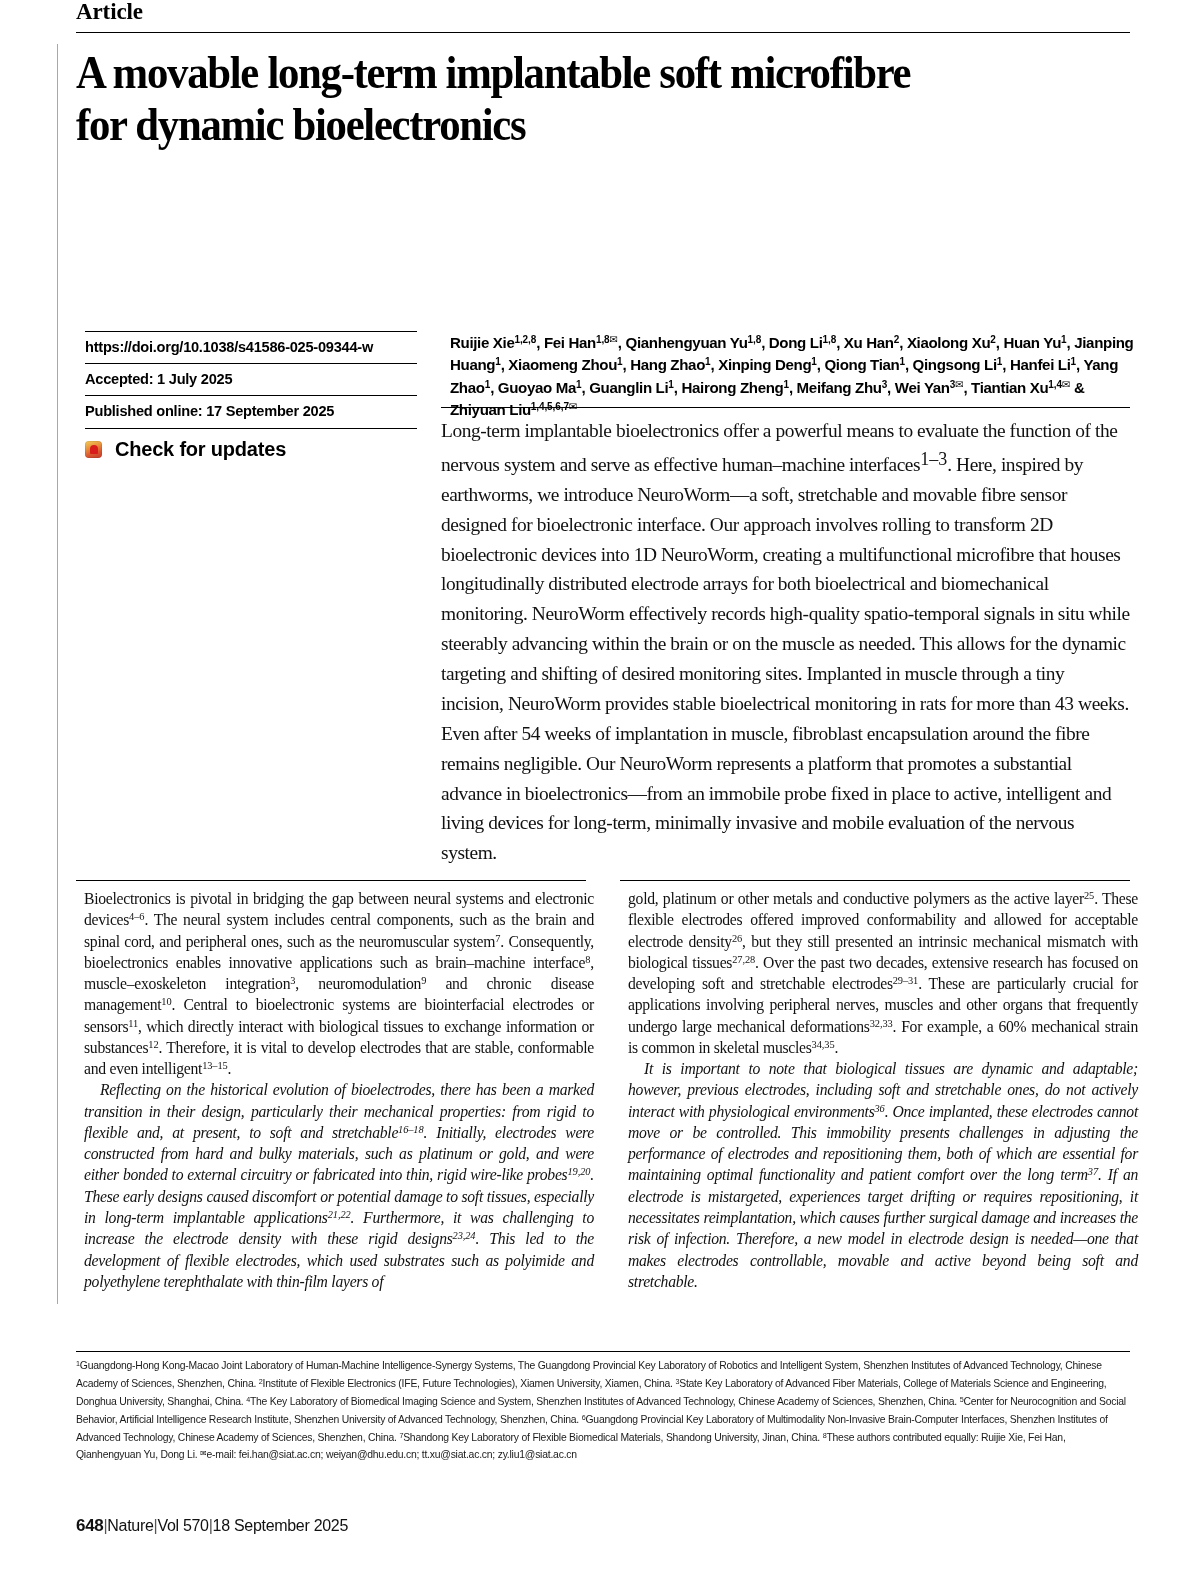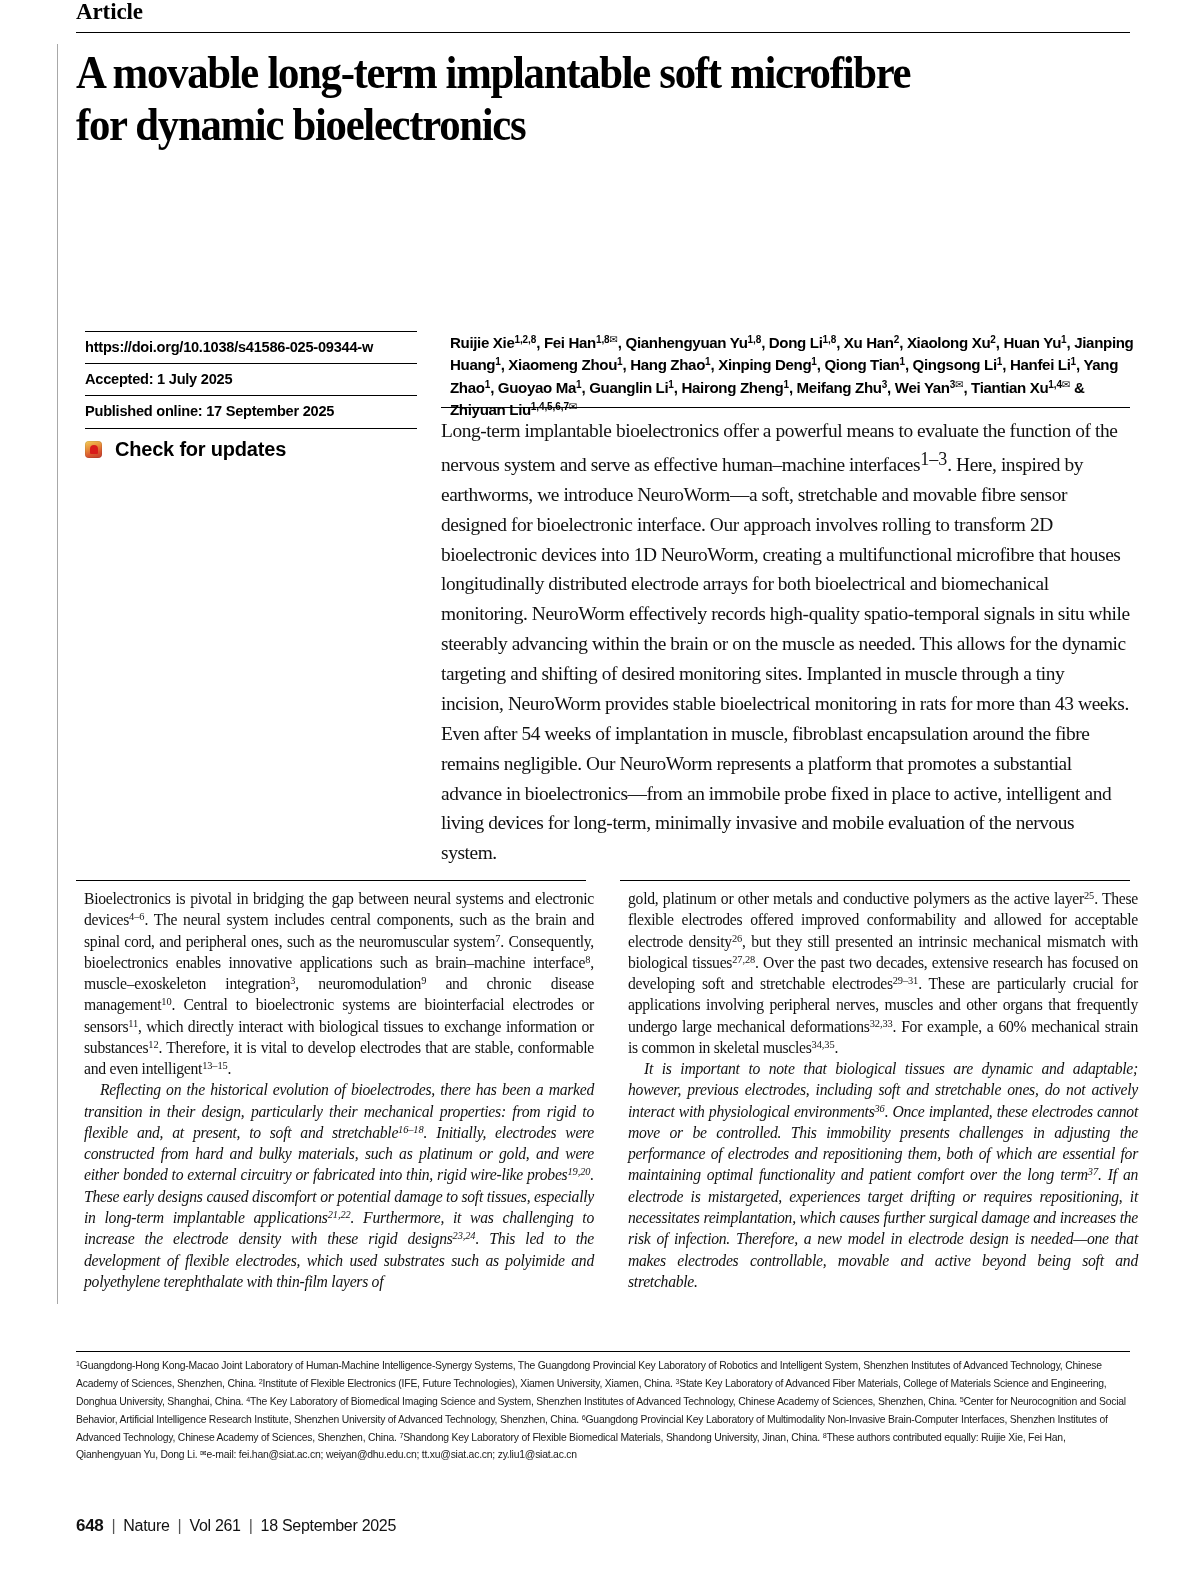--- a/index.html
+++ b/index.html
@@ -214,21 +214,21 @@
   .footer {
     position: absolute;
     top: 1516px;
     left: 0;
     font-family: "Liberation Sans", "DejaVu Sans", sans-serif;
     font-size: 16px;
     letter-spacing: -0.3px;
     color: #111;
     display: flex;
     align-items: baseline;
-    gap: 8px;
+    gap: 0;
   }
   .footer .pg { font-weight: bold; font-size: 17px; }
   .footer .sep { color: #555; font-weight: 300; }
 </style>
 </head>
 <body>
 
 <div class="page-left-rule"></div>
 
 <div class="page">
@@ -280,18 +280,18 @@
   <div class="affil-rule"></div>
   <div class="affiliations">
     <sup>1</sup><span>Guangdong-Hong Kong-Macao Joint Laboratory of Human-Machine Intelligence-Synergy Systems, The Guangdong Provincial Key Laboratory of Robotics and Intelligent System, Shenzhen Institutes of Advanced Technology, Chinese Academy of Sciences, Shenzhen, China. </span><sup>2</sup><span>Institute of Flexible Electronics (IFE, Future Technologies), Xiamen University, Xiamen, China. </span><sup>3</sup><span>State Key Laboratory of Advanced Fiber Materials, College of Materials Science and Engineering, Donghua University, Shanghai, China. </span><sup>4</sup><span>The Key Laboratory of Biomedical Imaging Science and System, Shenzhen Institutes of Advanced Technology, Chinese Academy of Sciences, Shenzhen, China. </span><sup>5</sup><span>Center for Neurocognition and Social Behavior, Artificial Intelligence Research Institute, Shenzhen University of Advanced Technology, Shenzhen, China. </span><sup>6</sup><span>Guangdong Provincial Key Laboratory of Multimodality Non-Invasive Brain-Computer Interfaces, Shenzhen Institutes of Advanced Technology, Chinese Academy of Sciences, Shenzhen, China. </span><sup>7</sup><span>Shandong Key Laboratory of Flexible Biomedical Materials, Shandong University, Jinan, China. </span><sup>8</sup><span>These authors contributed equally: Ruijie Xie, Fei Han, Qianhengyuan Yu, Dong Li. </span><sup class="env2">✉</sup><span>e-mail: fei.han@siat.ac.cn; weiyan@dhu.edu.cn; tt.xu@siat.ac.cn; zy.liu1@siat.ac.cn</span>
   </div>
 
   <div class="footer">
     <span class="pg">648</span>
     <span class="sep">|</span>
     <span>Nature</span>
     <span class="sep">|</span>
-    <span>Vol 261</span>
+    <span>Vol 570</span>
     <span class="sep">|</span>
     <span>18 September 2025</span>
   </div>
 
 </div>
 
 </body></html>

